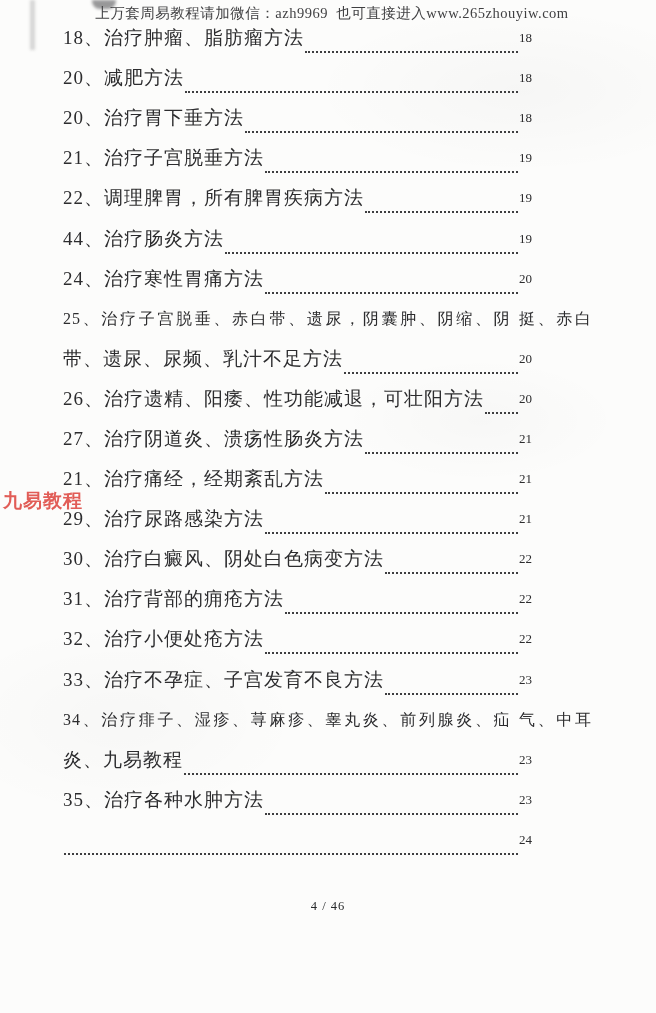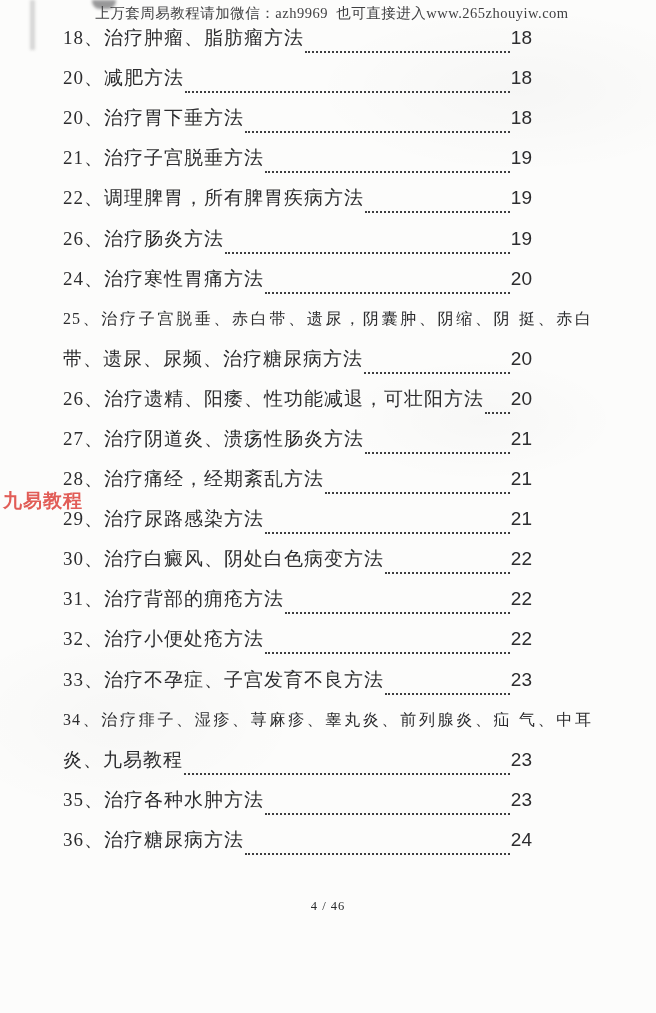--- a/index.html
+++ b/index.html
@@ -47,22 +47,22 @@
     font-size:16px;letter-spacing:1px;
     text-align:justify;text-align-last:justify;
   }
   .entry-text{white-space:nowrap;}
   .leader{
     flex:1;min-width:12px;height:14px;
     border-bottom:2px dotted #3e3e40;
     align-self:center;margin:14px 1px 0 1px;
   }
   .page-num{
-    font-size:19px;letter-spacing:0;
-    font-family:Liberation Sans, sans-serif;
+    font-size:13px;letter-spacing:0;
+    font-family:Liberation Serif, serif;
     color:#2c2c2e;
   }
   .watermark{
     position:absolute;left:3px;top:488px;
     font-family:Liberation Serif, serif;
     font-weight:bold;font-size:19px;letter-spacing:1px;
     opacity:.93;z-index:5;
   }
   .footer{
     position:absolute;left:0;right:0;top:899px;
@@ -100,47 +100,47 @@
         <span class="entry-text">21、治疗子宫脱垂方法</span>
         <span class="leader"></span>
         <span class="page-num">19</span>
       </div>
       <div class="toc-row">
         <span class="entry-text">22、调理脾胃，所有脾胃疾病方法</span>
         <span class="leader"></span>
         <span class="page-num">19</span>
       </div>
       <div class="toc-row">
-        <span class="entry-text">26、治疗肠炎方法</span>
+        <span class="entry-text">44、治疗肠炎方法</span>
         <span class="leader"></span>
         <span class="page-num">19</span>
       </div>
       <div class="toc-row">
         <span class="entry-text">24、治疗寒性胃痛方法</span>
         <span class="leader"></span>
         <span class="page-num">20</span>
       </div>
       <div class="toc-wrap">25、治疗子宫脱垂、赤白带、遗尿，阴囊肿、阴缩、阴 挺、赤白</div>
       <div class="toc-row">
-        <span class="entry-text">带、遗尿、尿频、治疗糖尿病方法</span>
+        <span class="entry-text">带、遗尿、尿频、乳汁不足方法</span>
         <span class="leader"></span>
         <span class="page-num">20</span>
       </div>
       <div class="toc-row">
         <span class="entry-text">26、治疗遗精、阳痿、性功能减退，可壮阳方法</span>
         <span class="leader"></span>
         <span class="page-num">20</span>
       </div>
       <div class="toc-row">
         <span class="entry-text">27、治疗阴道炎、溃疡性肠炎方法</span>
         <span class="leader"></span>
         <span class="page-num">21</span>
       </div>
       <div class="toc-row">
-        <span class="entry-text">28、治疗痛经，经期紊乱方法</span>
+        <span class="entry-text">21、治疗痛经，经期紊乱方法</span>
         <span class="leader"></span>
         <span class="page-num">21</span>
       </div>
       <div class="toc-row">
         <span class="entry-text">29、治疗尿路感染方法</span>
         <span class="leader"></span>
         <span class="page-num">21</span>
       </div>
       <div class="toc-row">
         <span class="entry-text">30、治疗白癜风、阴处白色病变方法</span>
@@ -167,21 +167,20 @@
         <span class="entry-text">炎、九易教程</span>
         <span class="leader"></span>
         <span class="page-num">23</span>
       </div>
       <div class="toc-row">
         <span class="entry-text">35、治疗各种水肿方法</span>
         <span class="leader"></span>
         <span class="page-num">23</span>
       </div>
       <div class="toc-row">
-        <span class="entry-text">36、治疗糖尿病方法</span>
         <span class="leader"></span>
         <span class="page-num">24</span>
       </div>
     </div>
 
   <div class="watermark" id="watermark" style="color: rgb(224, 81, 75);">九易教程</div>
 
   <div class="footer">4 / 46</div>
 </div>
 

